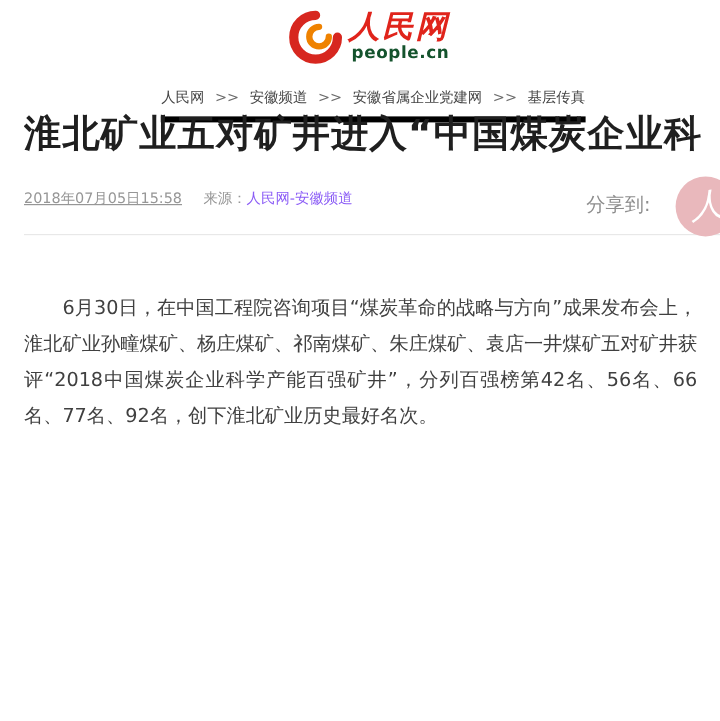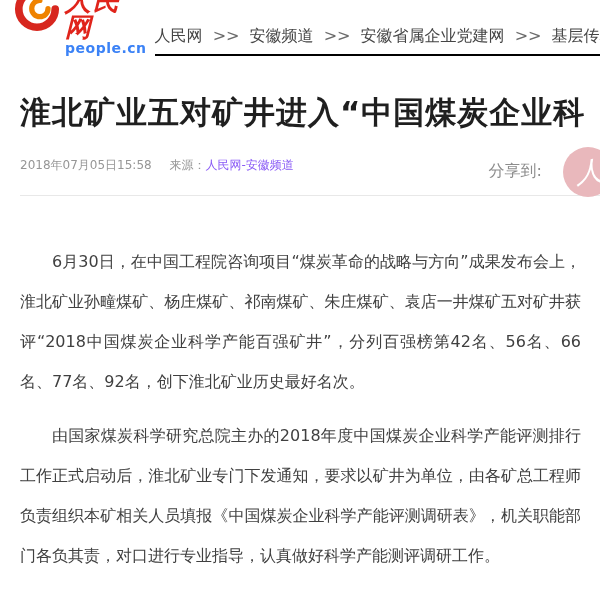--- a/index.html
+++ b/index.html
@@ -8,53 +8,54 @@
     position: relative;
     width: 600px;
     height: 601px;
     overflow: hidden;
     font-family: "DejaVu Sans", "Liberation Sans", sans-serif;
   }
 
   
   .header {
     display: flex;
-    align-items: flex-end;
+    align-items: center;
     padding: 8px 0 0 14px;
     height: 56px;
+    flex-direction: column;
   }
   .logo { display: flex; align-items: flex-start; cursor: pointer; }
   .logo-icon { display: block; width: 46px; height: 46px; }
   .logo-text { margin-left: 5px; padding-top: 2px; }
   .logo-cn {
     display: block;
     color: #e0241b;
     font-size: 26px;
     line-height: 26px;
     font-weight: bold;
     font-style: italic;
     font-family: "DejaVu Serif", "Liberation Serif", serif;
     letter-spacing: 2px;
   }
   .logo-en {
     display: block;
     text-align: right;
-    color: #3b82f6;
+    color: #14532d;
     font-size: 14px;
     line-height: 16px;
     font-weight: bold;
     letter-spacing: 0.5px;
   }
 
   .breadcrumb {
     margin-left: 8px;
     margin-top: 19px;
     padding-bottom: 7px;
-    border-bottom: 2px solid #000000;
-    font-size: 16px;
+    border-bottom: 5px solid #000000;
+    font-size: 12px;
     color: #454545;
     white-space: nowrap;
   }
   .breadcrumb a { color: #454545; text-decoration: none; cursor: pointer; }
   .breadcrumb .sep { color: #6b6b6b; margin: 0 5px; }
 
   
   .title {
     margin: 36px 0 0 20px;
     width: 582px;
@@ -68,21 +69,21 @@
   }
 
   
   .meta-row {
     margin: 26px 0 0 20px;
     font-size: 12px;
     color: #969696;
     height: 14px;
     line-height: 14px;
   }
-  .meta-row .date { margin-right: 14px; }
+  .meta-row .date { margin-right: 14px; text-decoration: underline; }
   .meta-row a { color: #8b5cf6; text-decoration: none; cursor: pointer; }
 
   .share-label {
     position: absolute;
     top: 161px;
     right: 58px;
     font-size: 16px;
     color: #8d8d8d;
   }
   .share-circle {
@@ -110,21 +111,21 @@
   .divider {
     margin: 23px 0 0 20px;
     height: 0;
     border-top: 1px solid #e8e8e8;
   }
 
   
   .article-body {
     padding: 46px 19px 0 20px;
     font-size: 16px;
-    line-height: 40px;
+    line-height: 30px;
     color: #404040;
     text-align: justify;
   }
   .article-body p {
     text-indent: 2em;
     margin-bottom: 14px;
   }
 </style>
 </head>
 <body>
@@ -163,14 +164,13 @@
 
 <span class="share-label">分享到:</span>
 <span class="share-circle">
   <i>人</i>
 </span>
 
 <div class="divider"></div>
 
 <article class="article-body">
   <p>6月30日，在中国工程院咨询项目“煤炭革命的战略与方向”成果发布会上，淮北矿业孙疃煤矿、杨庄煤矿、祁南煤矿、朱庄煤矿、袁店一井煤矿五对矿井获评“2018中国煤炭企业科学产能百强矿井”，分列百强榜第42名、56名、66名、77名、92名，创下淮北矿业历史最好名次。</p>
-  <p>由国家煤炭科学研究总院主办的2018年度中国煤炭企业科学产能评测排行工作正式启动后，淮北矿业专门下发通知，要求以矿井为单位，由各矿总工程师负责组织本矿相关人员填报《中国煤炭企业科学产能评测调研表》，机关职能部门各负其责，对口进行专业指导，认真做好科学产能测评调研工作。</p>
 </article>
 
 </body></html>

